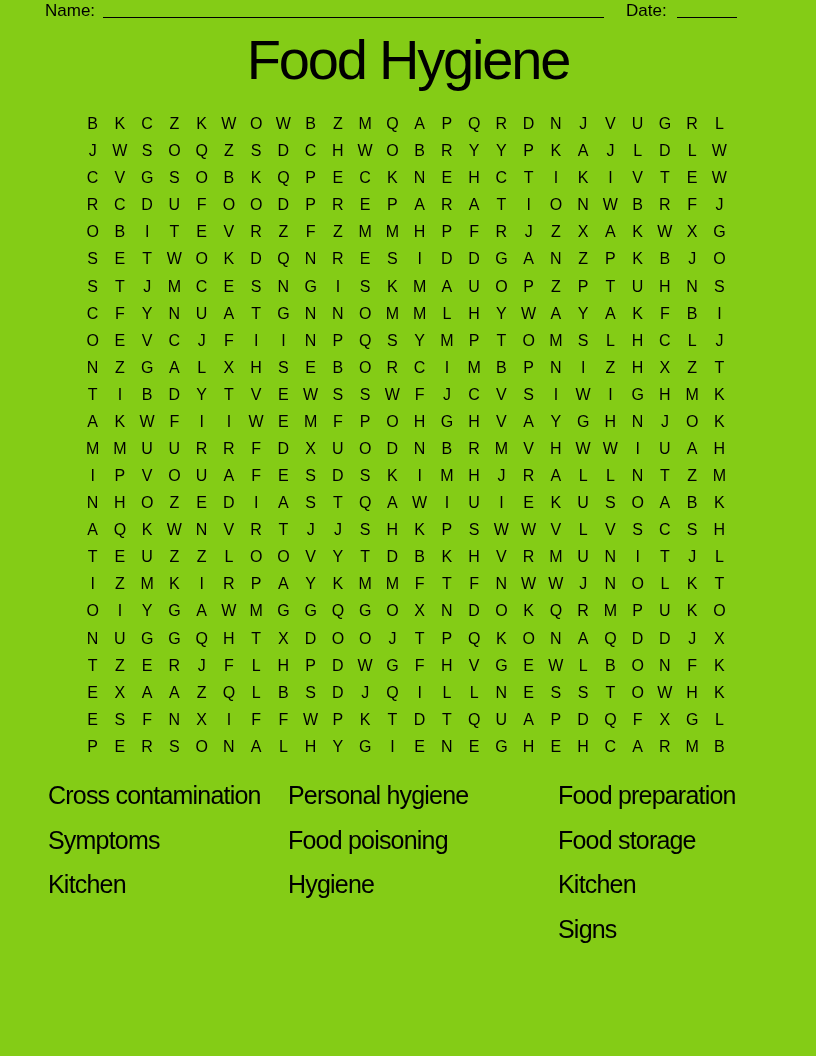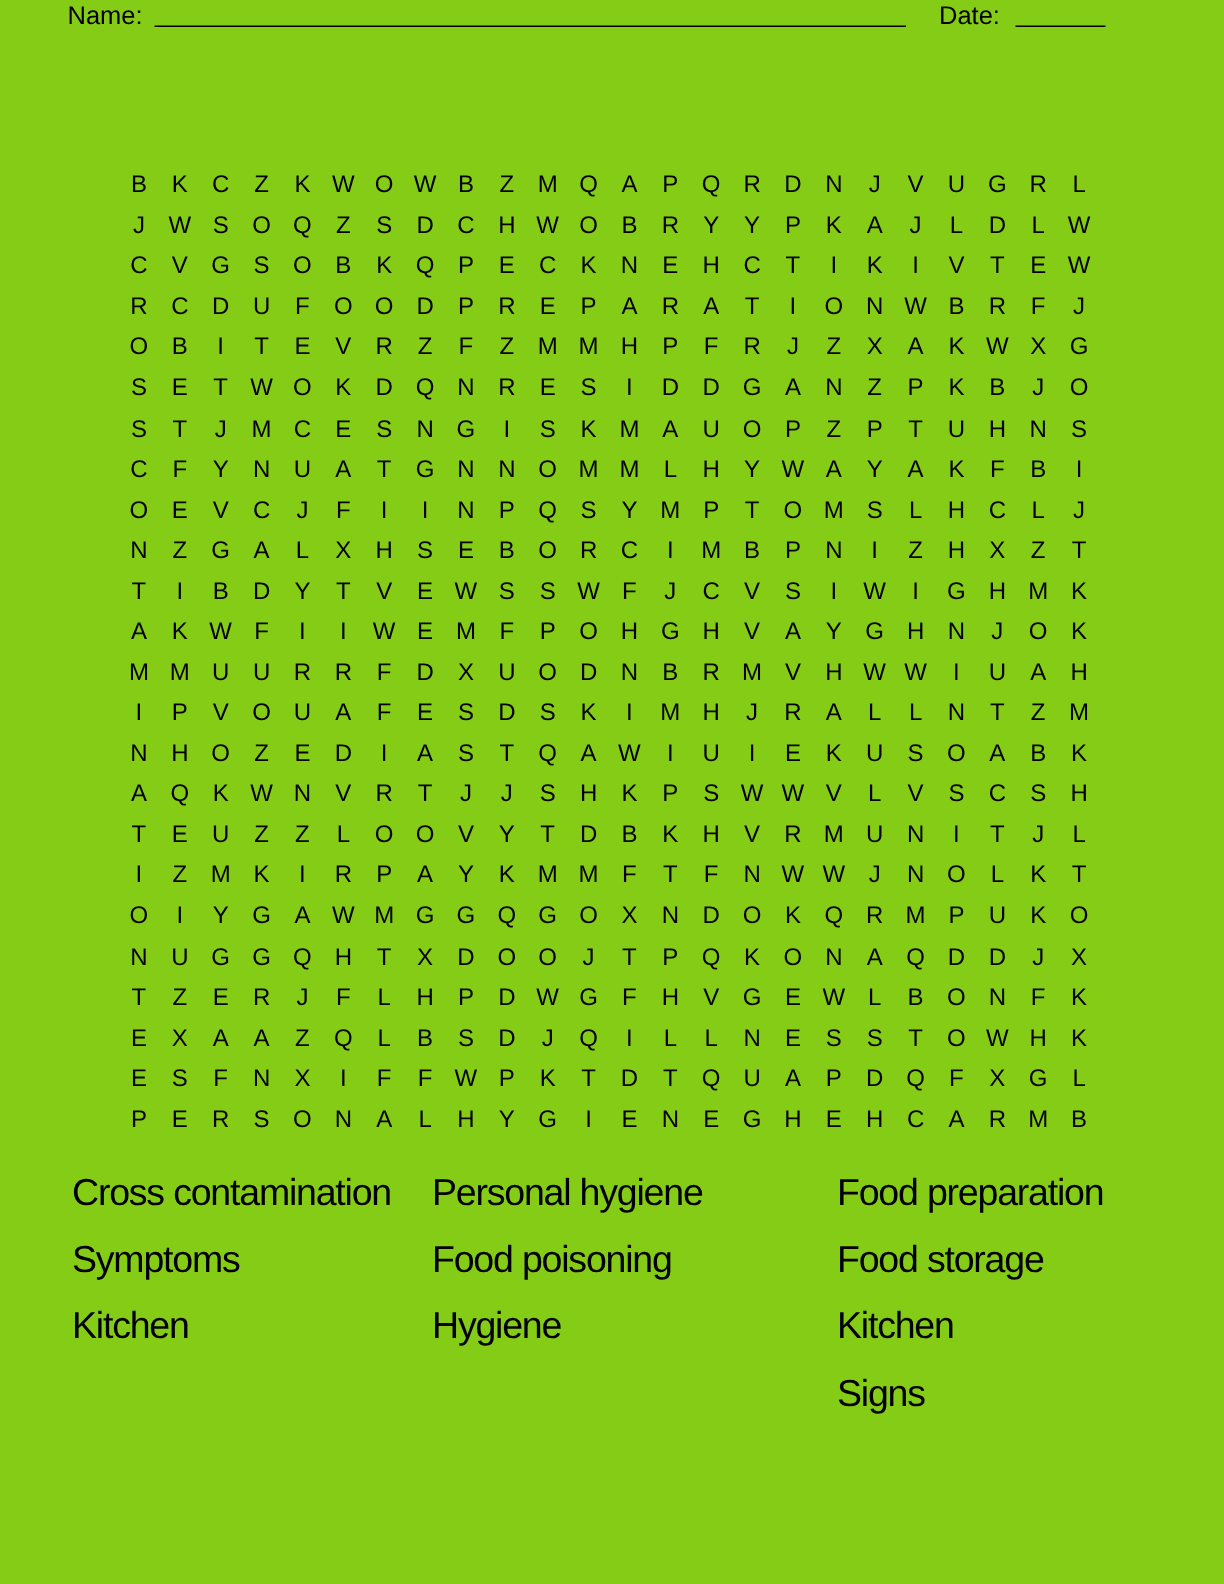--- a/index.html
+++ b/index.html
@@ -37,20 +37,21 @@
 </head>
 <body>
 
 <div class="page">
 
   <span class="hdr-label name-label">Name:</span>
   <span class="blank-line name-line"></span>
   <span class="hdr-label date-label">Date:</span>
   <span class="blank-line date-line"></span>
 
+  <div class="title">Food Hygiene</div>
 
   <div class="grid" id="grid">
       <span class="cell">B</span>
       <span class="cell">K</span>
       <span class="cell">C</span>
       <span class="cell">Z</span>
       <span class="cell">K</span>
       <span class="cell">W</span>
       <span class="cell">O</span>
       <span class="cell">W</span>

